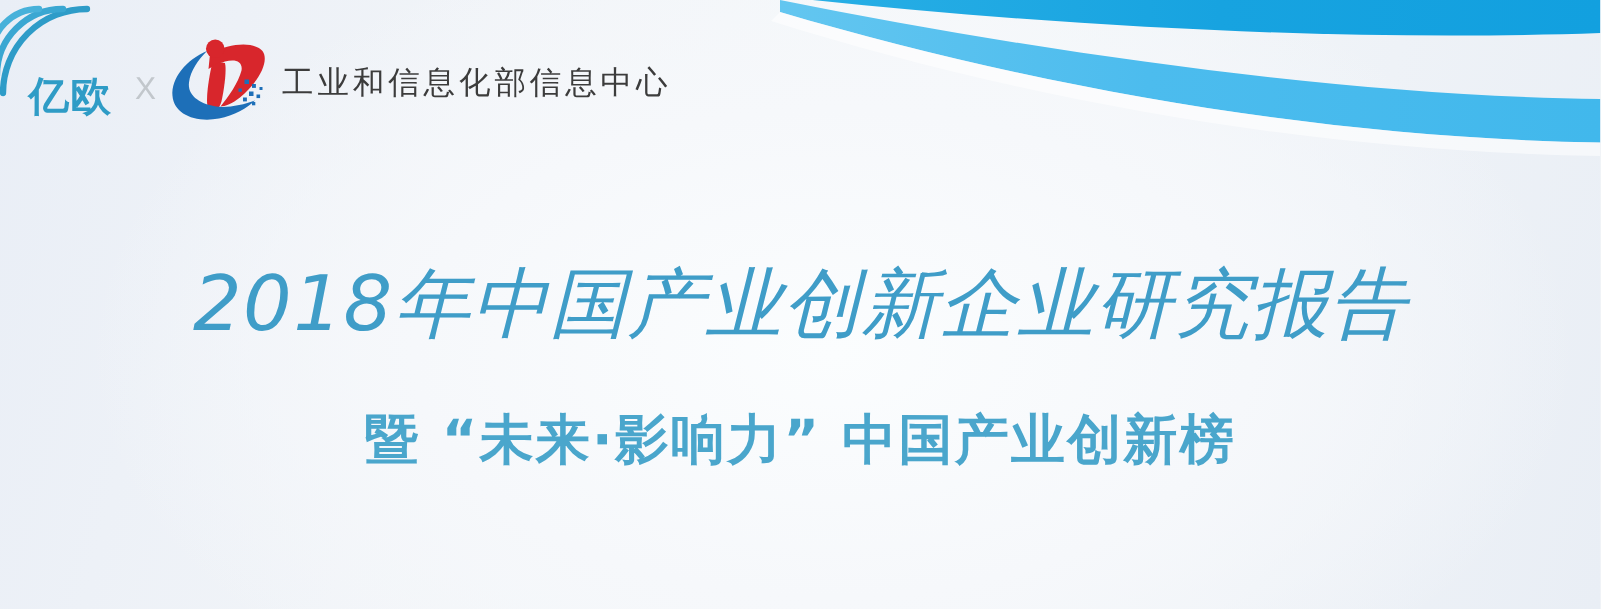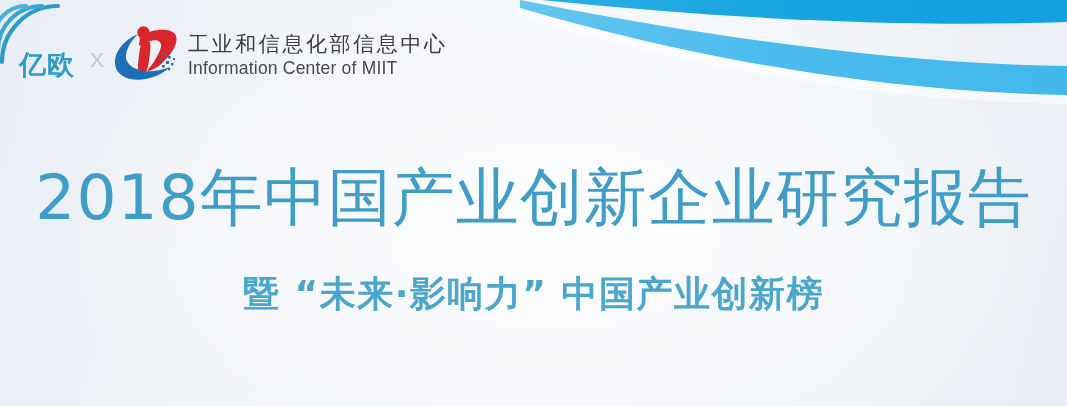--- a/index.html
+++ b/index.html
@@ -114,29 +114,30 @@
     margin-top: 2px;
     white-space: nowrap;
     font-family: "Liberation Sans", sans-serif;
   }
 
   
   .main-title {
     position: absolute;
     left: 0;
     right: 0;
-    top: 166px;
+    top: 178px;
     text-align: center;
-    font-size: 63px;
+    font-size: 51px;
     line-height: 1;
     color: #3f9dc8;
     letter-spacing: 1px;
     font-weight: 400;
     white-space: nowrap;
     font-family: "DejaVu Sans", "Liberation Sans", sans-serif;
+    font-style: italic;
   }
 
   .sub-title {
     position: absolute;
     left: 0;
     right: 0;
     top: 276px;
     text-align: center;
     font-size: 36px;
     line-height: 1;
@@ -228,20 +229,19 @@
           <rect x="52" y="43" width="2.6" height="2.6"></rect>
           <rect x="58" y="46" width="2.2" height="2.2"></rect>
           <rect x="63" y="36" width="2" height="2"></rect>
           <rect x="49" y="37" width="2.2" height="2.2"></rect>
         </g>
       </svg>
     </div>
 
     <div class="miit-text">
       <div class="miit-cn">工业和信息化部信息中心</div>
-      <div class="miit-en">Information Center of MIIT</div>
     </div>
   </div>
 
   <div class="main-title">2018年中国产业创新企业研究报告</div>
   <div class="sub-title">暨 “未来·影响力” 中国产业创新榜</div>
 
 </div>
 
 </body></html>

